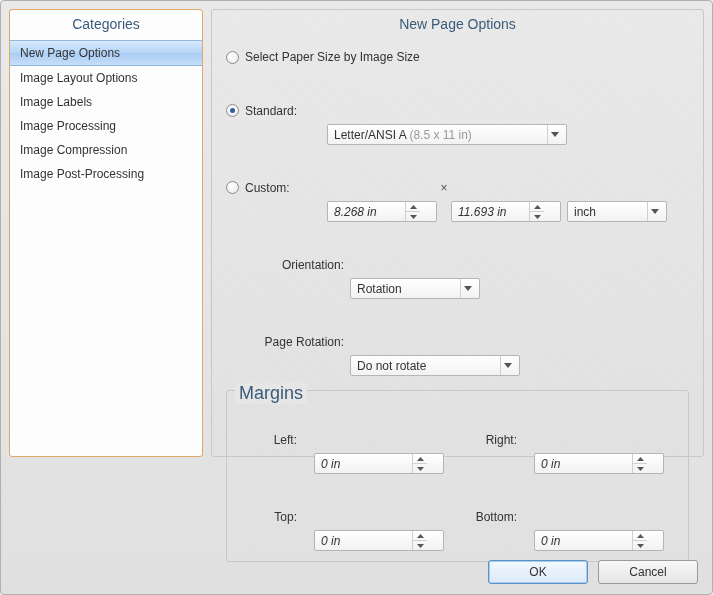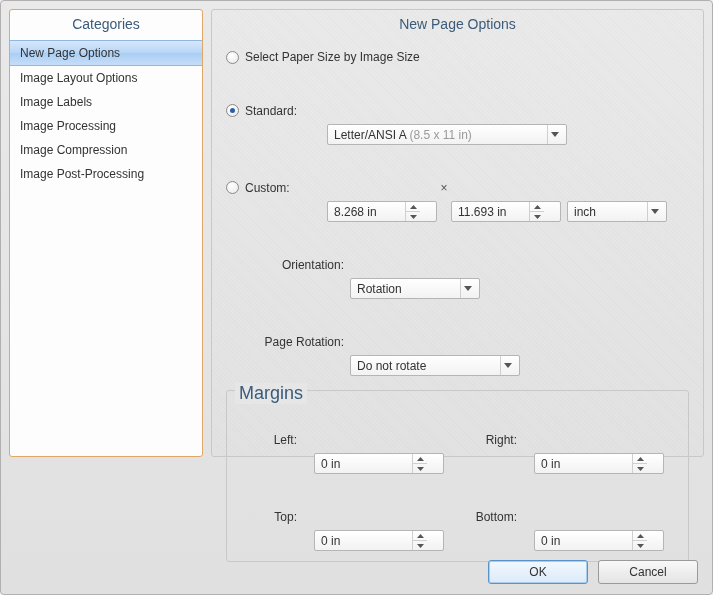--- a/index.html
+++ b/index.html
@@ -115,21 +115,21 @@
   .chev {
     width: 15px;
     display: flex;
     align-items: center;
     justify-content: center;
     border-left: 1px solid #cfcfcf;
     margin-left: 4px;
     align-self: stretch;
   }
   .chev svg { display: block; }
-  .spin { padding-right: 16px; }
+  .spin { padding-right: 16px; font-style: italic; }
   .spin .value { flex: 1; }
   .spin .spins {
     width: 15px;
     border-left: 1px solid #cfcfcf;
     align-self: stretch;
     display: flex;
     flex-direction: column;
   }
   .spin .spins div {
     flex: 1;

